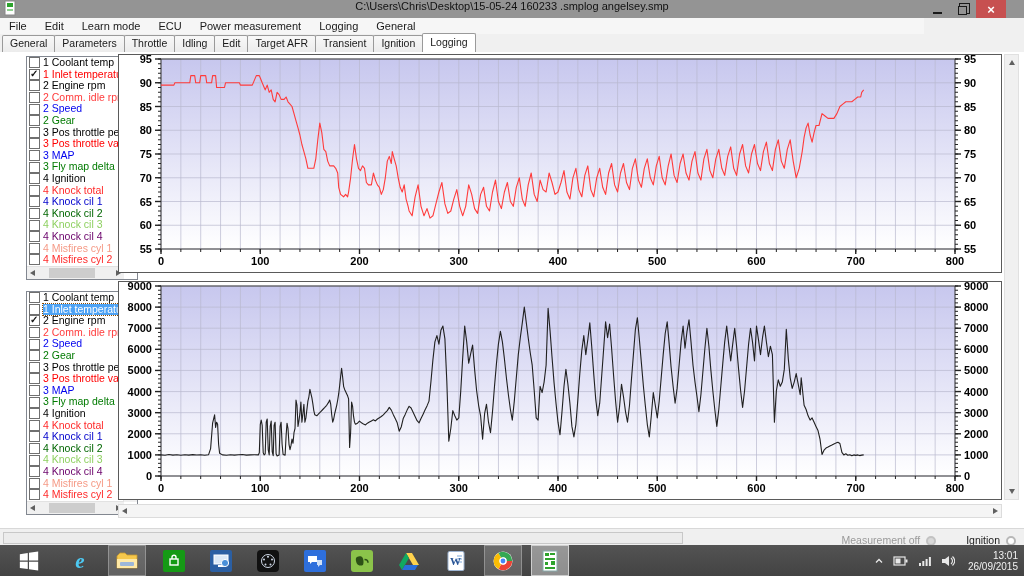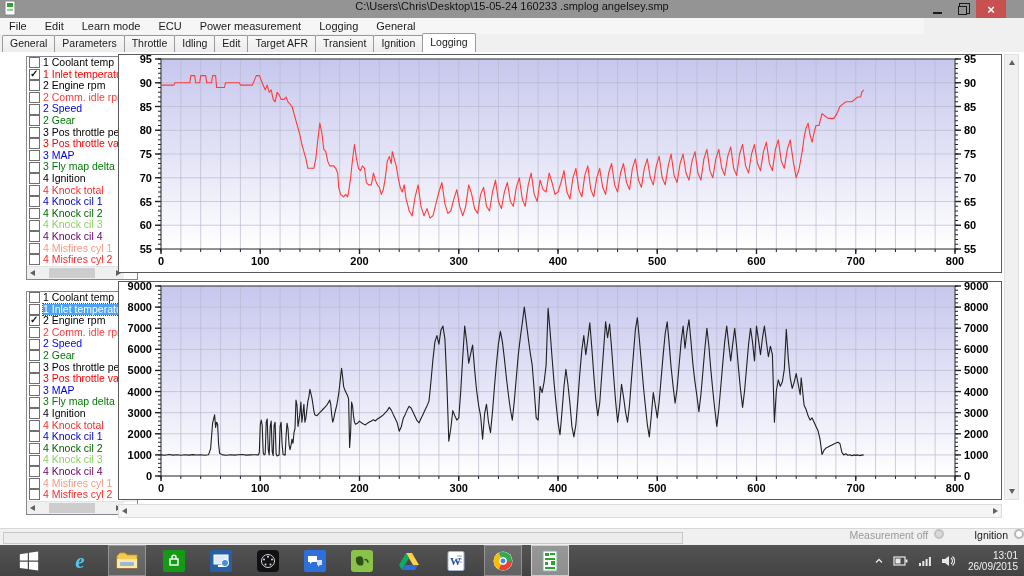--- a/index.html
+++ b/index.html
@@ -55,21 +55,21 @@
   .chart-panel svg text{font-family:"Liberation Sans",sans-serif;font-size:11px;font-weight:700;fill:#000;}
   
   .vscroll{position:absolute;left:1004px;top:2px;width:15px;height:446px;background:#f0f0f0;border:1px solid #e0e0e0;box-sizing:border-box;}
   .vscroll .tU{left:3.5px;top:5px;}
   .vscroll .tD{left:3.5px;bottom:5px;}
   
   .hscroll{position:absolute;left:118px;top:452px;width:884px;height:14px;background:#f5f5f5;border:1px solid #dcdcdc;box-sizing:border-box;display:flex;align-items:center;}
   
   .statusbar{position:absolute;left:0;top:528px;width:1024px;height:17px;background:#f0f0f0;border-top:1px solid #d8d8d8;box-sizing:border-box;}
   .status-track{position:absolute;left:3px;top:3px;width:678px;height:10px;background:#ececec;border:1px solid #c8c8c8;}
-  .status-right{position:absolute;right:0;top:0;height:17px;display:flex;align-items:flex-start;gap:6px;}
+  .status-right{position:absolute;right:8px;top:0;height:17px;display:flex;align-items:flex-end;gap:6px;}
   .st-label{font-size:10.5px;}
   .st-label.dim{color:#9a9a9a;} .st-label.dark{color:#1a1a1a;margin-left:24px;}
   .indicator{width:10px;height:10px;border-radius:50%;border:2px solid #b8b8b8;box-sizing:border-box;background:#fff;}
   .indicator.dim{background:#d9d9d9;border-color:#c2c2c2;}
   
   .taskbar{position:absolute;left:0;top:545px;width:1024px;height:31px;
     background:linear-gradient(#535353,#434343);display:flex;align-items:center;}
   .tb-btn{width:38px;height:31px;display:flex;align-items:center;justify-content:center;}
   .tb-btn svg,.tb-btn .txtglyph{width:22px;height:22px;}
   .tb-btn.start{width:46px;}

